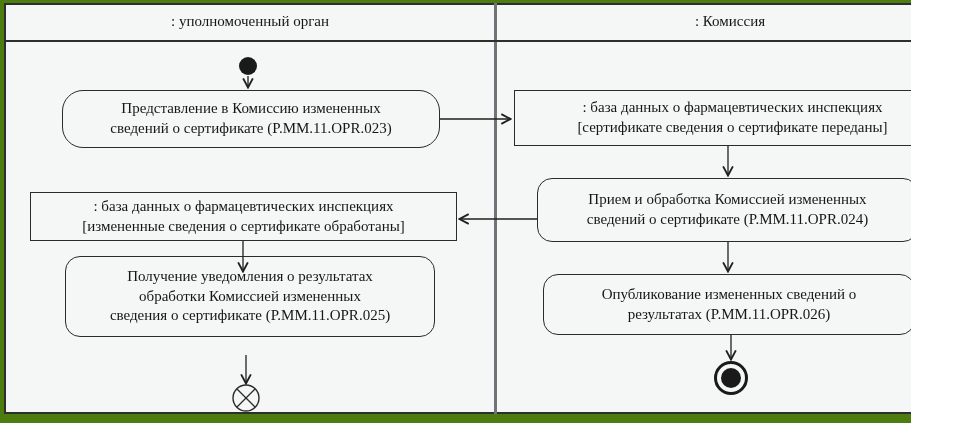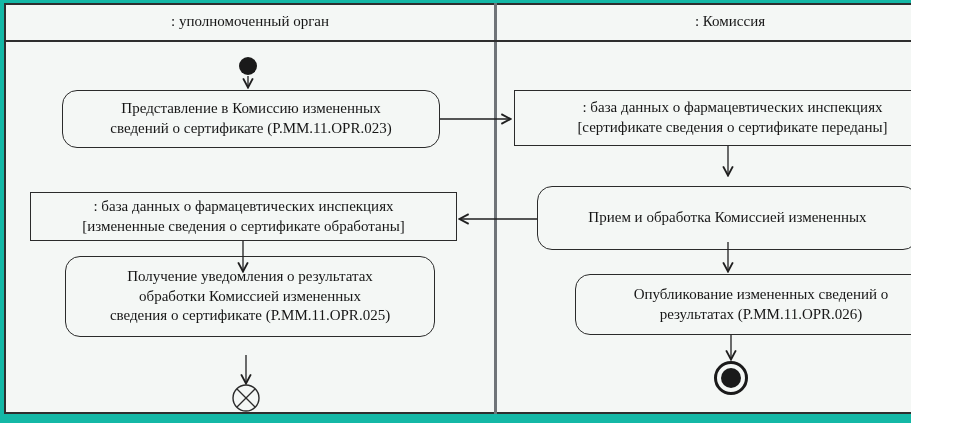--- a/index.html
+++ b/index.html
@@ -1,19 +1,19 @@
 <!DOCTYPE html>
 <html><head>
 <meta charset="utf-8">
 <style>
   html,body{margin:0;padding:0;background:#ffffff;}
   .stage{
     position:relative;width:911px;height:423px;
     font-family:"Liberation Serif","DejaVu Serif",serif;
-    color:#161616;background:#14b8a6;overflow:hidden;
+    color:#161616;background:#4d7c0f;overflow:hidden;
   }
   .frame{
     position:absolute;left:4px;top:3px;width:957px;height:407px;
     border:2px solid #2e2e2e;background:#f4f7f5;
   }
   .lane-divider{
     position:absolute;left:494px;top:3px;width:3px;height:411px;
     background:#6f7478;
   }
   .header-line{
@@ -26,26 +26,26 @@
   .header-cell.left{left:6px;width:488px;}
   .header-cell.right{left:497px;width:466px;border-radius:13px;}
   .node-box{
     position:absolute;display:flex;flex-direction:column;align-items:center;justify-content:center;
     font-size:15px;line-height:1.32;text-align:center;background:#f4f7f5;box-sizing:border-box;
   }
   .activity{border:1px solid #2b2b2b;border-radius:15px;}
   .object{border:1px solid #2b2b2b;}
   .overlay{position:absolute;left:0;top:0;width:969px;height:423px;pointer-events:none;}
   
-  #act-submit      {left:62px;  top:90px;  width:378px; height:58px;}
+  #act-submit      {left:62px;  top:90px;  width:378px; height:58px;border-radius:21px;}
   #obj-transferred {left:514px; top:90px;  width:437px; height:56px;}
-  #act-receive     {left:537px; top:178px; width:381px; height:64px;margin-top:8px;}
+  #act-receive     {left:537px; top:178px; width:381px; height:64px;}
   #obj-processed   {left:30px;  top:192px; width:427px; height:49px;}
   #act-notify      {left:65px;  top:256px; width:370px; height:81px;}
-  #act-publish     {left:543px; top:274px; width:372px; height:61px;margin-left:32px;}
+  #act-publish     {left:543px; top:274px; width:372px; height:61px;}
 </style>
 </head>
 <body>
 
 <div class="stage">
 
   <div class="frame"></div>
   <div class="lane-divider"></div>
   <div class="header-line"></div>
 
@@ -61,20 +61,21 @@
     <div>сведений о сертификате (P.MM.11.OPR.023)</div>
   </div>
 
   <div id="obj-transferred" class="node-box object">
     <div>: база данных о фармацевтических инспекциях</div>
     <div>[сертификате сведения о сертификате переданы]</div>
   </div>
 
   <div id="act-receive" class="node-box activity">
     <div>Прием и обработка Комиссией измененных</div>
+    <div>сведений о сертификате (P.MM.11.OPR.024)</div>
   </div>
 
   <div id="obj-processed" class="node-box object">
     <div>: база данных о фармацевтических инспекциях</div>
     <div>[измененные сведения о сертификате обработаны]</div>
   </div>
 
   <div id="act-notify" class="node-box activity">
     <div>Получение уведомления о результатах</div>
     <div>обработки Комиссией измененных</div>

